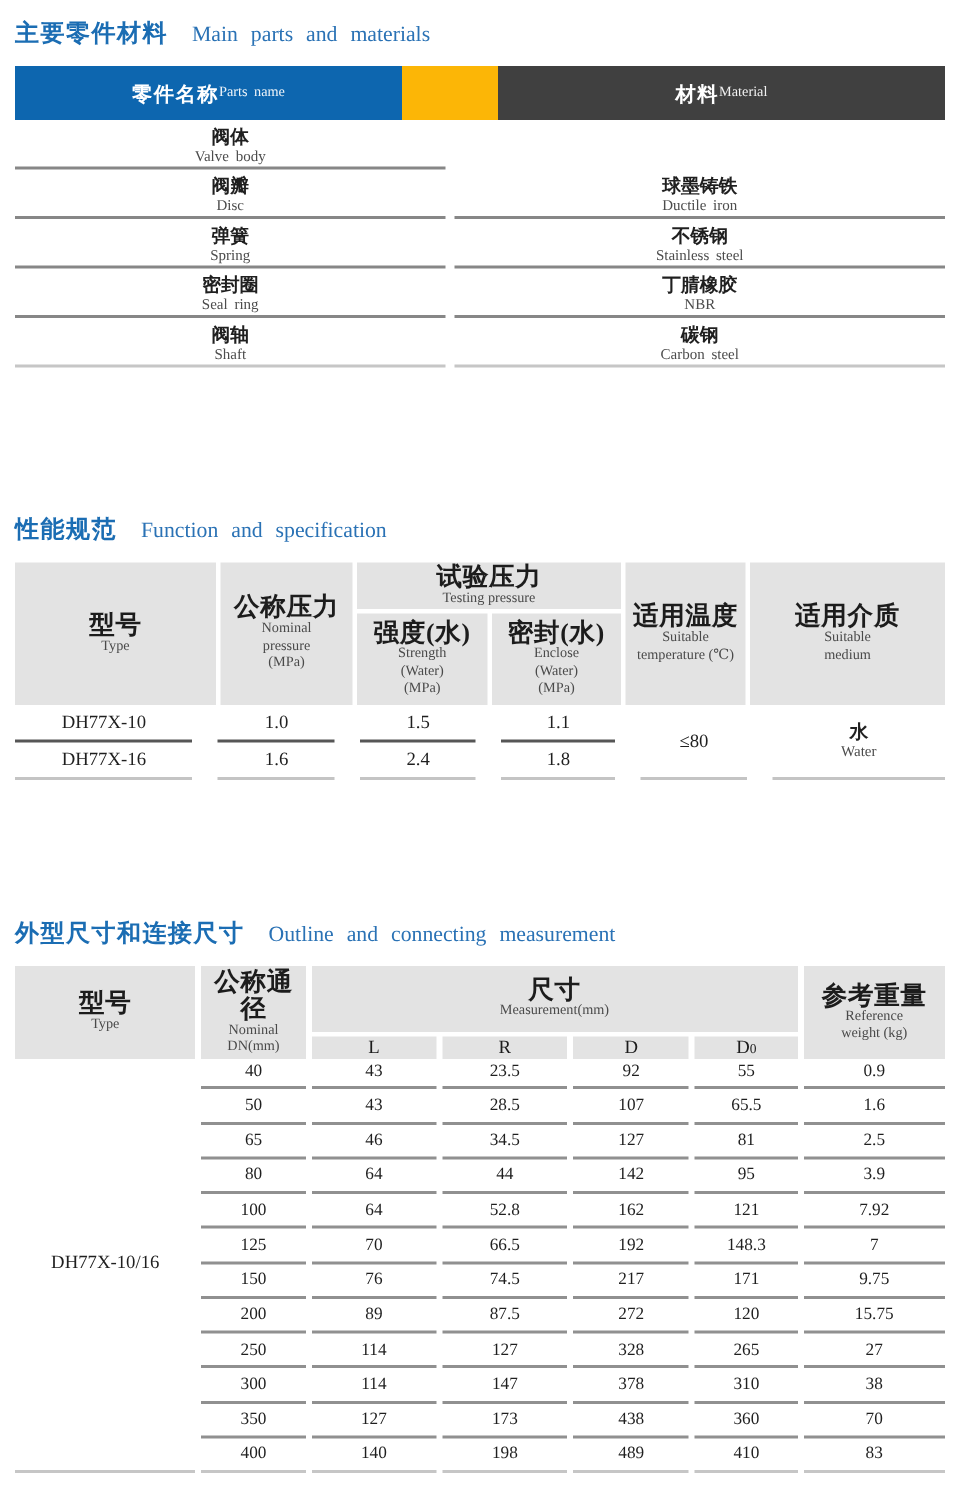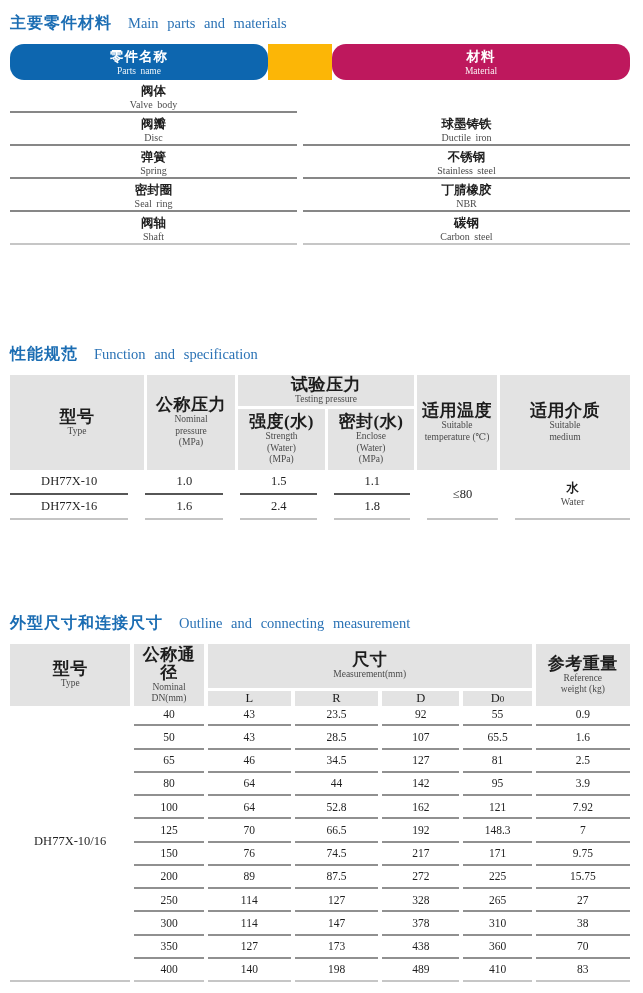--- a/index.html
+++ b/index.html
@@ -8,22 +8,22 @@
 
   
   .sec-title{height:21px;line-height:21px;white-space:nowrap;margin-bottom:11px;}
   .title-cn{font-size:16px;font-weight:bold;color:#1b6db3;letter-spacing:1px;}
   .title-en{font-size:14.5px;color:#2a72b5;margin-left:16px;word-spacing:5px;}
 
   
   .t1-header{display:flex;height:36px;}
   .t1-h-blue{width:258px;background:#0d66af;}
   .t1-h-orange{width:64px;background:#fcb606;}
-  .t1-h-green{flex:1;background:#be185d;}
-  .t1-h-blue,.t1-h-green{display:flex;flex-direction:column;align-items:center;justify-content:center;border-radius:14px;}
+  .t1-h-green{flex:1;background:#404040;}
+  .t1-h-blue,.t1-h-green{display:flex;flex-direction:row;align-items:center;justify-content:center;}
   .t1-h-cn{font-size:13.5px;font-weight:bold;color:#ffffff;line-height:17px;letter-spacing:1px;}
   .t1-h-en{font-size:9.5px;color:rgba(255,255,255,.93);line-height:12px;word-spacing:2px;}
   .t1-row{display:flex;gap:6px;height:33px;}
   .t1-cell{display:flex;flex-direction:column;align-items:center;justify-content:flex-end;
     border-bottom:2px solid #878787;box-sizing:border-box;}
   .t1-cell.c-left{width:287px;}
   .t1-cell.c-right{flex:1;}
   .t1-row:last-child .t1-cell{border-bottom:2px solid #c6c6c6;}
   .cell-cn{font-size:12.5px;font-weight:bold;color:#1f1f1f;line-height:16px;}
   .cell-en{font-size:10px;color:#4c4c4c;line-height:12px;word-spacing:2px;}
@@ -292,21 +292,21 @@
           <div>217</div>
           <div>171</div>
           <div>9.75</div>
         </div>
 
         <div class="t3-row">
           <div>200</div>
           <div>89</div>
           <div>87.5</div>
           <div>272</div>
-          <div>225</div>
+          <div>120</div>
           <div>15.75</div>
         </div>
 
         <div class="t3-row">
           <div>250</div>
           <div>114</div>
           <div>127</div>
           <div>328</div>
           <div>265</div>
           <div>27</div>

